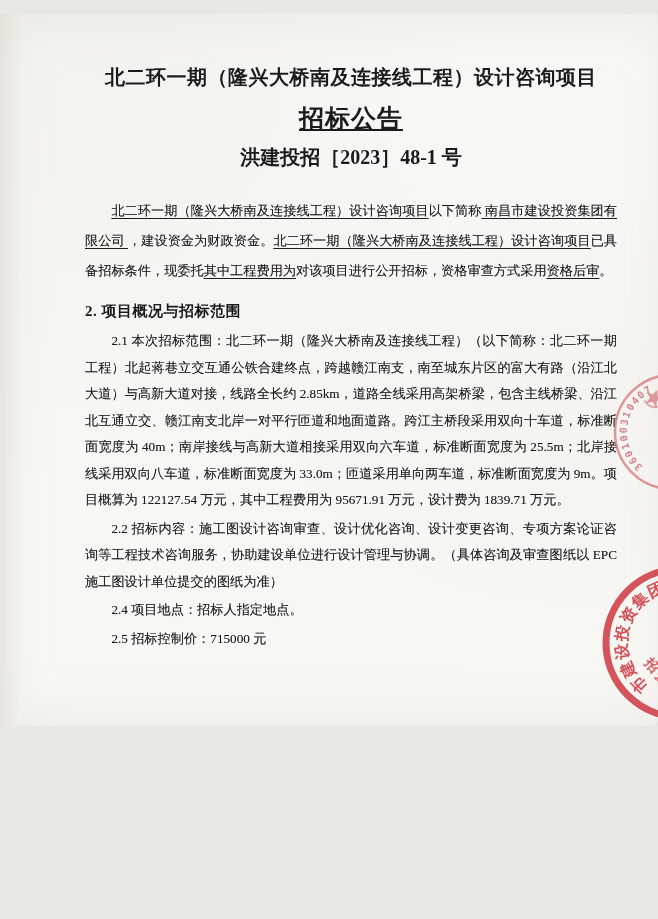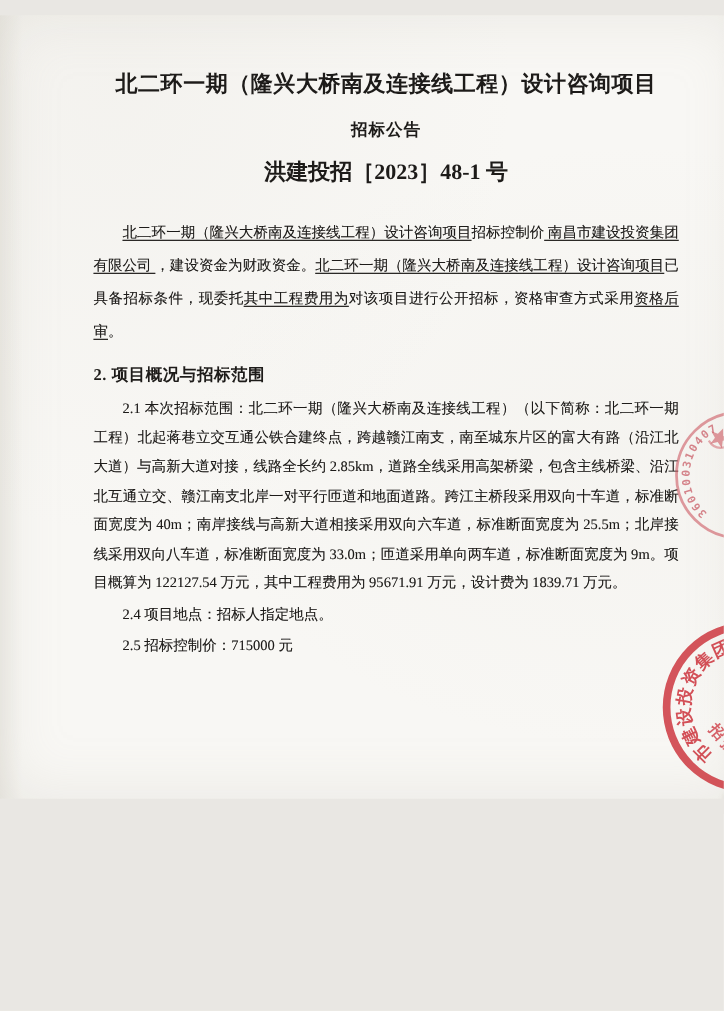--- a/index.html
+++ b/index.html
@@ -17,22 +17,22 @@
     box-shadow: inset 0 0 55px rgba(185,180,168,0.22);
     font-family:"Liberation Serif","DejaVu Serif",serif;
     padding-left:21px;
   }
   .content{padding:48px 62px 0 64px;}
   .doc-title{
     font-size:20px;font-weight:700;text-align:center;
     letter-spacing:.5px;line-height:30px;margin:0 0 14px;
   }
   .doc-subtitle{
-    font-size:15px;font-weight:700;text-align:center;
-    line-height:26px;margin:0 0 12px;letter-spacing:1px;
+    font-size:25px;font-weight:700;text-align:center;
+    line-height:26px;margin:0 0 12px;letter-spacing:1px;text-decoration:underline;
   }
   .doc-number{
     font-size:20px;font-weight:700;text-align:center;
     line-height:26px;margin:0 0 26px;
   }
   .sec-heading{
     font-size:15px;font-weight:700;line-height:22px;
     margin:0 0 8px;letter-spacing:.5px;
   }
   .sec-heading.second{margin-top:14px;margin-bottom:6px;}
@@ -59,26 +59,27 @@
 <div class="page">
   <div class="content">
 
     <div class="doc-title">北二环一期（隆兴大桥南及连接线工程）设计咨询项目</div>
 
     <div class="doc-subtitle">招标公告</div>
 
     <div class="doc-number">洪建投招［2023］48-1 号</div>
 
 
-    <p class="body-par"><span class="u">北二环一期（隆兴大桥南及连接线工程）设计咨询项目</span><span>招标控制价</span><span class="u">&nbsp;南昌市建设投资集团有限公司&nbsp;</span><span>，建设资金为财政资金。</span><span class="u">北二环一期（隆兴大桥南及连接线工程）设计咨询项目</span><span>已具备招标条件，现委托</span><span class="u">其中工程费用为</span><span>对该项目进行公开招标，资格审查方式采用</span><span class="u">资格后审</span><span>。</span></p>
+    <p class="body-par"><span class="u">北二环一期（隆兴大桥南及连接线工程）设计咨询项目</span><span>以下简称</span><span class="u">&nbsp;南昌市建设投资集团有限公司&nbsp;</span><span>，建设资金为财政资金。</span><span class="u">北二环一期（隆兴大桥南及连接线工程）设计咨询项目</span><span>已具备招标条件，现委托</span><span class="u">其中工程费用为</span><span>对该项目进行公开招标，资格审查方式采用</span><span class="u">资格后审</span><span>。</span></p>
 
     <div class="sec-heading second">2. 项目概况与招标范围</div>
 
     <p class="body-par tight">2.1 本次招标范围：北二环一期（隆兴大桥南及连接线工程）（以下简称：北二环一期工程）北起蒋巷立交互通公铁合建终点，跨越赣江南支，南至城东片区的富大有路（沿江北大道）与高新大道对接，线路全长约 2.85km，道路全线采用高架桥梁，包含主线桥梁、沿江北互通立交、赣江南支北岸一对平行匝道和地面道路。跨江主桥段采用双向十车道，标准断面宽度为 40m；南岸接线与高新大道相接采用双向六车道，标准断面宽度为 25.5m；北岸接线采用双向八车道，标准断面宽度为 33.0m；匝道采用单向两车道，标准断面宽度为 9m。项目概算为 122127.54 万元，其中工程费用为 95671.91 万元，设计费为 1839.71 万元。</p>
 
+    <p class="body-par tight">2.2 招标内容：施工图设计咨询审查、设计优化咨询、设计变更咨询、专项方案论证咨询等工程技术咨询服务，协助建设单位进行设计管理与协调。（具体咨询及审查图纸以 EPC 施工图设计单位提交的图纸为准）</p>
 
 
     <p class="body-par tight">2.4 项目地点：招标人指定地点。</p>
 
     <p class="body-par tight">2.5 招标控制价：715000 元</p>
   </div>
 
   <svg class="stamp stamp1" width="124" height="144" viewBox="0 0 124 144">
     <circle cx="76" cy="70" r="57" fill="none" stroke="rgba(200,74,86,0.55)" stroke-width="2.5"></circle>
     <path id="arc1" d="M 47.1 104.5 A 45 45 0 0 1 69.7 25.4" fill="none"></path>

